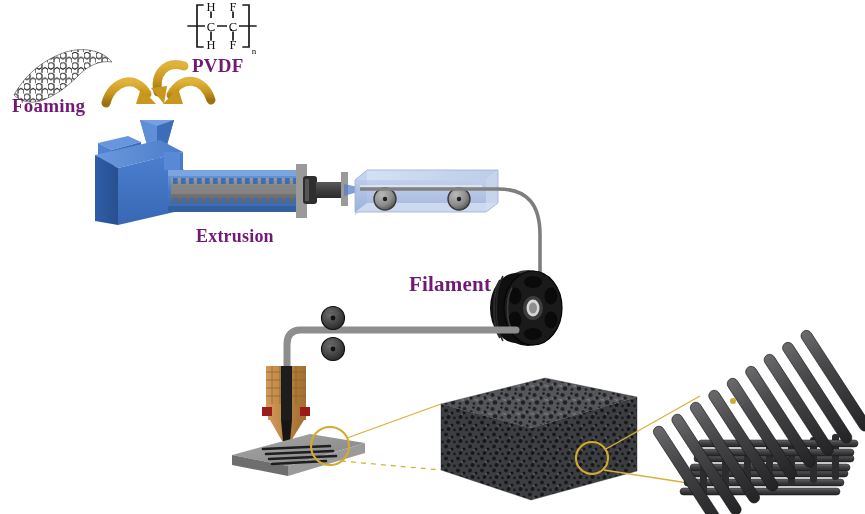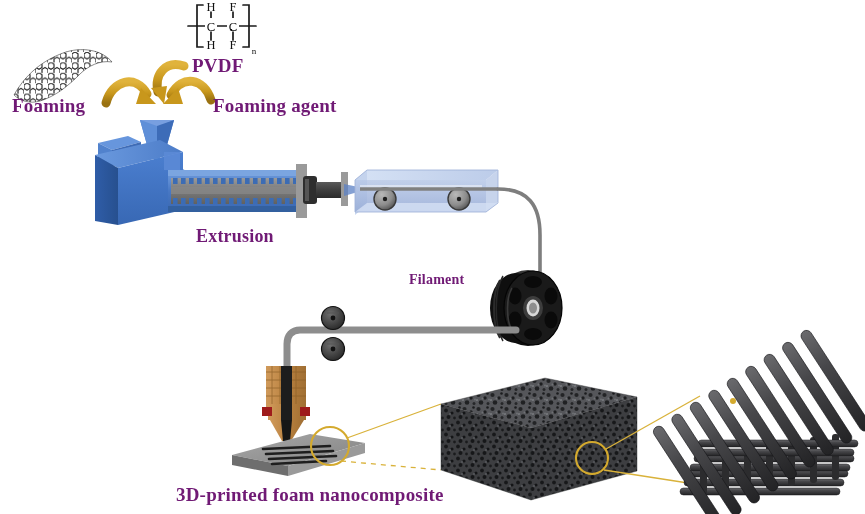--- a/index.html
+++ b/index.html
@@ -15,21 +15,21 @@
     font-family:"Liberation Serif", serif;
     font-weight:bold;
     color:#701a75;
     white-space:nowrap;
     letter-spacing:0.2px;
   }
   #lbl-graphene{left:12px;  top:95px;  font-size:19px;}
   #lbl-pvdf{    left:192px; top:55px;  font-size:19px;}
   #lbl-foaming{ left:213px; top:95px;  font-size:19px;}
   #lbl-extrusion{left:196px;top:226px; font-size:18px;}
-  #lbl-filament{left:409px; top:272px; font-size:14px;}
+  #lbl-filament{left:409px; top:272px; font-size:21px;}
   #lbl-caption{ left:176px; top:484px; font-size:19px;}
 </style>
 </head>
 <body>
 
 <div id="stage">
 
 <svg width="865" height="514" viewBox="0 0 865 514" xmlns="http://www.w3.org/2000/svg">
   <defs>
 
@@ -488,18 +488,16 @@
       </g>
     </g>
 
     <circle cx="733" cy="401" r="3" fill="#d4aa2e"></circle>
   </g>
 
 </svg>
 
 <div class="lbl" id="lbl-graphene">Foaming</div>
 <div class="lbl" id="lbl-pvdf">PVDF</div>
-<div class="lbl" id="lbl-foaming">Foaming agent</div>
 <div class="lbl" id="lbl-extrusion">Extrusion</div>
 <div class="lbl" id="lbl-filament">Filament</div>
-<div class="lbl" id="lbl-caption">3D-printed foam nanocomposite</div>
 
 </div>
 
 </body></html>

